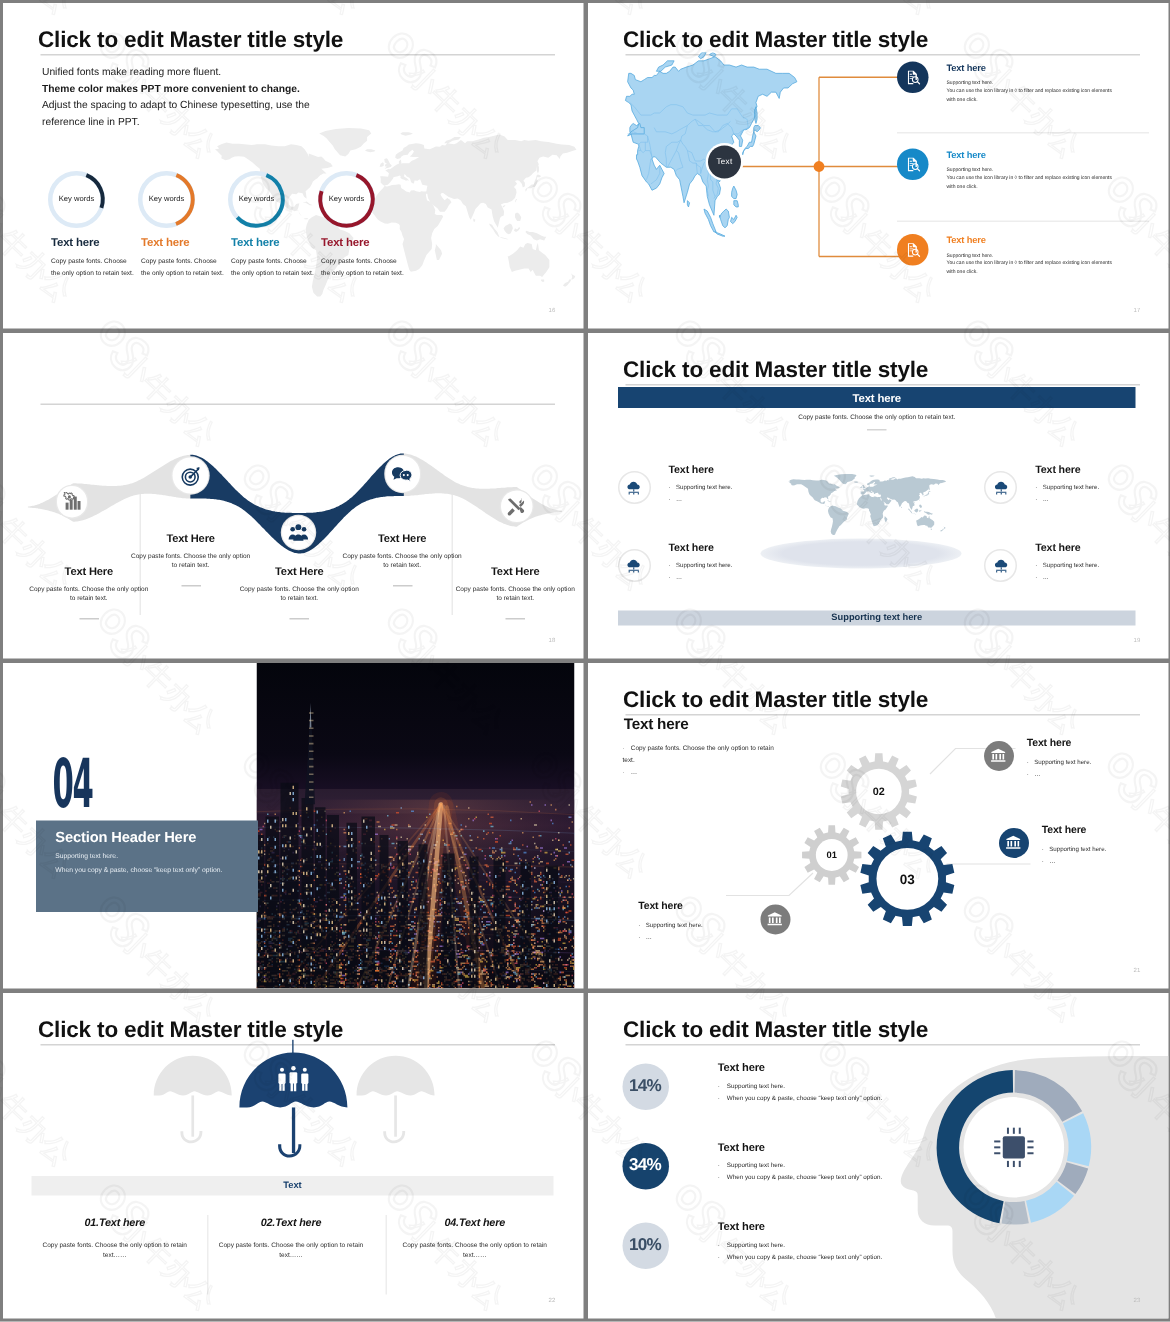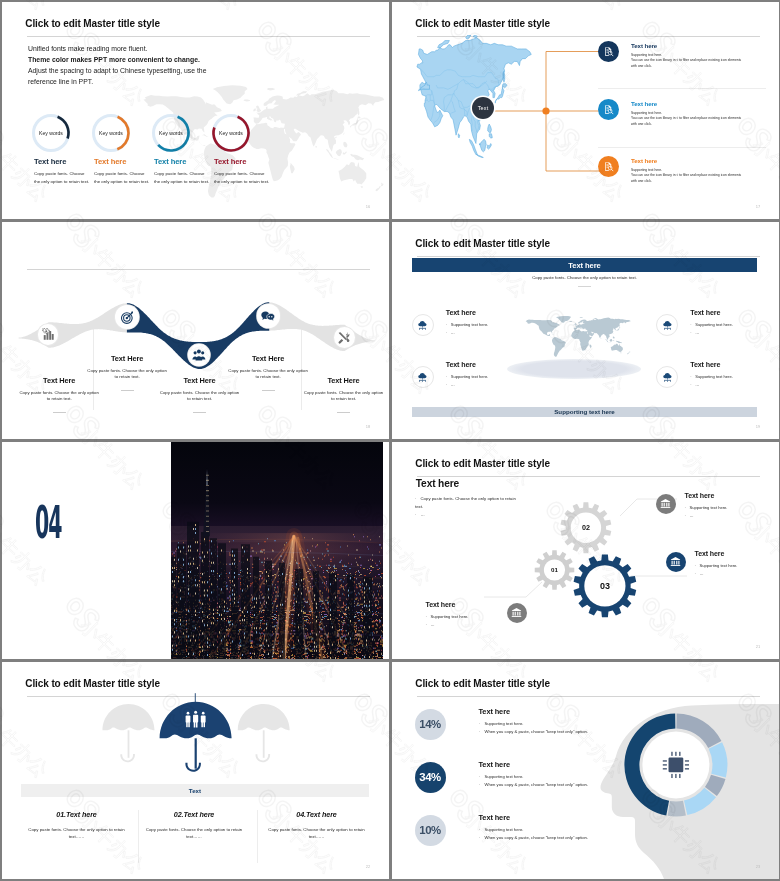--- a/index.html
+++ b/index.html
@@ -6,21 +6,21 @@
   body{width:780px;height:881px;overflow:hidden;font-family:"Liberation Sans",sans-serif;
        -webkit-font-smoothing:antialiased;}
   #grid{position:absolute;left:0;top:0;width:780px;height:881px;
         display:grid;grid-template-columns:390px 390px;grid-template-rows:220px 220px 220px 221px;
         gap:0;background:#7f7f7f;}
   .slide{position:relative;background:#fff;overflow:hidden;
          width:387px;height:217px;margin:1.5px;}
   .wm-layer{position:absolute;left:0;top:0;width:780px;height:881px;z-index:9;pointer-events:none;opacity:0.045;mix-blend-mode:darken;}
 
   
-  .s-title{position:absolute;left:23.8px;top:17.2px;font-size:10px;font-weight:bold;
+  .s-title{position:absolute;left:23.8px;top:17.2px;font-size:15px;font-weight:bold;
            color:#111;letter-spacing:-0.1px;white-space:nowrap;line-height:1;}
   .s-rule{position:absolute;left:25px;top:34px;width:343px;height:1px;background:#d4d4d4;}
   .pagenum{position:absolute;right:18px;bottom:10px;font-size:4px;color:#bdbdbd;letter-spacing:0.2px;}
 
 
   
   .s2-map{position:absolute;left:22px;top:33px;width:118px;height:128px;}
   .s2-hub{position:absolute;left:80.5px;top:95px;width:22px;height:22px;border-radius:50%;
           background:#2c3440;color:#fff;font-size:5.4px;display:flex;align-items:center;justify-content:center;
           box-shadow:0 0 0 1.6px #fff;z-index:4;letter-spacing:0.2px;}
@@ -1153,20 +1153,25 @@
         <path d="M-4 211 Q 106 211 216 213" fill="none" stroke="#ff8a3d" stroke-width="0.8" opacity="0.14"></path>
         <path d="M16 78h12v134h-12zM30 88h8v124h-8zM39 94h7v118h-7zM47 99h8v113h-8zM6 100h9v112h-9zM60 104h7v108h-7zM70 100h9v112h-9zM82 112h6v100h-6zM94 116h7v96h-7zM108 118h6v94h-6zM124 124h8v88h-8zM142 126h6v86h-6zM158 128h8v84h-8zM176 130h7v82h-7zM192 132h9v80h-9zM0 112h5v100h-5z" fill="#080b15" opacity="0.72"></path>
         <path d="M17 101h1v2h-1zM17 126h1v2h-1zM17 130h1v2h-1zM17 143h1v2h-1zM17 206h1v2h-1zM22 84h1v2h-1zM22 113h1v2h-1zM22 189h1v2h-1zM24 147h1v2h-1zM24 168h1v2h-1zM26 122h1v2h-1zM26 139h1v2h-1zM31 128h1v2h-1zM31 157h1v2h-1zM31 174h1v2h-1zM31 186h1v2h-1zM33 111h1v2h-1zM33 144h1v2h-1zM33 149h1v2h-1zM36 178h1v2h-1zM36 199h1v2h-1zM42 117h1v2h-1zM42 167h1v2h-1zM48 160h1v2h-1zM53 172h1v2h-1zM53 189h1v2h-1zM7 190h1v2h-1zM9 106h1v2h-1zM9 144h1v2h-1zM61 118h1v2h-1zM63 114h1v2h-1zM63 139h1v2h-1zM63 148h1v2h-1zM63 152h1v2h-1zM71 102h1v2h-1zM71 173h1v2h-1zM73 161h1v2h-1zM73 173h1v2h-1zM73 190h1v2h-1zM76 123h1v2h-1zM85 152h1v2h-1zM85 181h1v2h-1zM95 156h1v2h-1zM95 181h1v2h-1zM95 193h1v2h-1zM97 151h1v2h-1zM97 198h1v2h-1zM97 206h1v2h-1zM109 158h1v2h-1zM109 208h1v2h-1zM127 168h1v2h-1zM127 193h1v2h-1zM130 134h1v2h-1zM130 147h1v2h-1zM143 149h1v2h-1zM143 199h1v2h-1zM145 157h1v2h-1zM145 161h1v2h-1zM145 187h1v2h-1zM145 199h1v2h-1zM145 203h1v2h-1zM159 168h1v2h-1zM161 180h1v2h-1zM164 151h1v2h-1zM193 134h1v2h-1zM193 155h1v2h-1zM195 138h1v2h-1zM195 193h1v2h-1zM198 155h1v2h-1zM198 163h1v2h-1zM198 180h1v2h-1zM1 135h1v2h-1zM1 198h1v2h-1zM3 114h1v2h-1zM3 135h1v2h-1zM3 173h1v2h-1zM3 185h1v2h-1z" fill="#ffeccb" opacity="0.75"></path>
         <path d="M17 105h1v2h-1zM19 105h1v2h-1zM19 118h1v2h-1zM19 193h1v2h-1zM22 118h1v2h-1zM24 80h1v2h-1zM24 97h1v2h-1zM24 164h1v2h-1zM24 193h1v2h-1zM26 97h1v2h-1zM26 105h1v2h-1zM31 107h1v2h-1zM31 115h1v2h-1zM31 136h1v2h-1zM31 165h1v2h-1zM31 199h1v2h-1zM31 203h1v2h-1zM33 94h1v2h-1zM33 136h1v2h-1zM36 107h1v2h-1zM36 144h1v2h-1zM36 170h1v2h-1zM36 191h1v2h-1zM40 117h1v2h-1zM40 138h1v2h-1zM40 176h1v2h-1zM42 163h1v2h-1zM42 171h1v2h-1zM42 176h1v2h-1zM42 197h1v2h-1zM48 185h1v2h-1zM50 105h1v2h-1zM50 168h1v2h-1zM50 172h1v2h-1zM53 155h1v2h-1zM53 160h1v2h-1zM7 131h1v2h-1zM7 135h1v2h-1zM9 173h1v2h-1zM12 186h1v2h-1zM61 110h1v2h-1zM61 135h1v2h-1zM63 156h1v2h-1zM71 165h1v2h-1zM73 169h1v2h-1zM76 114h1v2h-1zM76 127h1v2h-1zM76 140h1v2h-1zM83 160h1v2h-1zM83 181h1v2h-1zM83 206h1v2h-1zM85 156h1v2h-1zM95 126h1v2h-1zM95 135h1v2h-1zM97 130h1v2h-1zM125 155h1v2h-1zM127 143h1v2h-1zM127 180h1v2h-1zM130 164h1v2h-1zM143 153h1v2h-1zM143 195h1v2h-1zM143 203h1v2h-1zM145 170h1v2h-1zM145 174h1v2h-1zM159 172h1v2h-1zM159 205h1v2h-1zM159 210h1v2h-1zM161 197h1v2h-1zM164 130h1v2h-1zM164 134h1v2h-1zM164 210h1v2h-1zM177 161h1v2h-1zM177 186h1v2h-1zM179 174h1v2h-1zM193 146h1v2h-1zM193 151h1v2h-1zM193 180h1v2h-1zM195 197h1v2h-1zM198 209h1v2h-1zM1 122h1v2h-1zM3 122h1v2h-1zM3 139h1v2h-1zM3 164h1v2h-1z" fill="#ffd89a" opacity="0.75"></path>
         <path d="M17 118h1v2h-1zM17 147h1v2h-1zM17 164h1v2h-1zM17 189h1v2h-1zM19 101h1v2h-1zM19 126h1v2h-1zM22 206h1v2h-1zM24 84h1v2h-1zM24 88h1v2h-1zM24 134h1v2h-1zM24 139h1v2h-1zM24 181h1v2h-1zM33 178h1v2h-1zM36 136h1v2h-1zM36 149h1v2h-1zM36 195h1v2h-1zM36 207h1v2h-1zM40 96h1v2h-1zM40 108h1v2h-1zM40 125h1v2h-1zM40 146h1v2h-1zM42 125h1v2h-1zM48 130h1v2h-1zM48 168h1v2h-1zM50 143h1v2h-1zM50 193h1v2h-1zM53 164h1v2h-1zM7 102h1v2h-1zM7 114h1v2h-1zM9 152h1v2h-1zM9 177h1v2h-1zM12 102h1v2h-1zM12 114h1v2h-1zM12 119h1v2h-1zM12 131h1v2h-1zM12 135h1v2h-1zM61 106h1v2h-1zM61 144h1v2h-1zM61 148h1v2h-1zM61 177h1v2h-1zM61 194h1v2h-1zM63 110h1v2h-1zM63 118h1v2h-1zM63 127h1v2h-1zM63 131h1v2h-1zM71 144h1v2h-1zM71 207h1v2h-1zM73 106h1v2h-1zM73 186h1v2h-1zM76 165h1v2h-1zM83 152h1v2h-1zM83 168h1v2h-1zM85 185h1v2h-1zM95 177h1v2h-1zM97 143h1v2h-1zM111 128h1v2h-1zM111 158h1v2h-1zM111 204h1v2h-1zM125 138h1v2h-1zM159 138h1v2h-1zM159 163h1v2h-1zM177 144h1v2h-1zM177 149h1v2h-1zM179 132h1v2h-1zM179 191h1v2h-1zM193 142h1v2h-1zM193 159h1v2h-1zM193 167h1v2h-1zM193 209h1v2h-1zM195 159h1v2h-1zM198 142h1v2h-1zM198 159h1v2h-1zM1 126h1v2h-1zM1 189h1v2h-1zM1 202h1v2h-1zM3 177h1v2h-1z" fill="#9fd0ff" opacity="0.75"></path>
         <path d="M36 26L37.6 58L39 92H32L34.4 58Z" fill="#0f1220" opacity="0.85"></path>
         <path d="M36 26L36.6 42H35.4Z" fill="#d8ecff" opacity="0.5"></path>
         <path d="M35 32h3v1h-3zM35 37h3v1h-3zM35 42h3v1h-3zM35 47h3v1h-3zM35 52h3v1h-3zM35 57h3v1h-3zM35 62h3v1h-3zM35 67h3v1h-3zM35 72h3v1h-3zM35 77h3v1h-3zM35 82h3v1h-3zM35 87h3v1h-3z" fill="#ffe4ae" opacity="0.4"></path>
     </svg>
     <div class="s5-num">04</div>
+    <div class="s5-box">
+      <div class="s5-head">Section Header Here</div>
+      <div class="s5-l1">Supporting text here.</div>
+      <div class="s5-l2">When you copy &amp; paste, choose “keep text only” option.</div>
+    </div>
   </div>
 
   <div class="slide">
     <div class="s-title">Click to edit Master title style</div>
     <div class="s-rule"></div>
     <div class="s6-lead">Text here</div>
     <div class="s6-leadb" id="s6lead">
         <div><span class="d">·</span>Copy paste fonts. Choose the only option to retain text.</div>
         <div><span class="d">·</span>…</div>
       </div>

